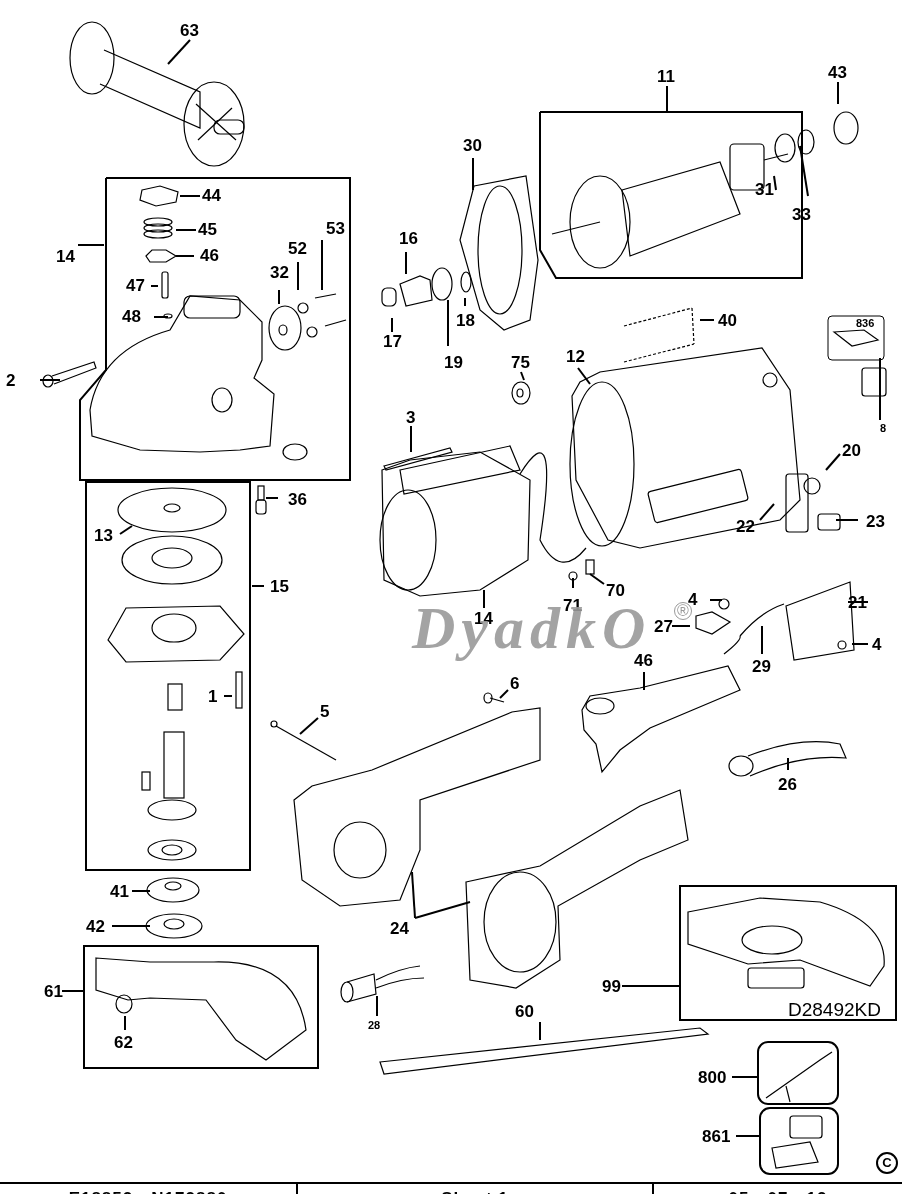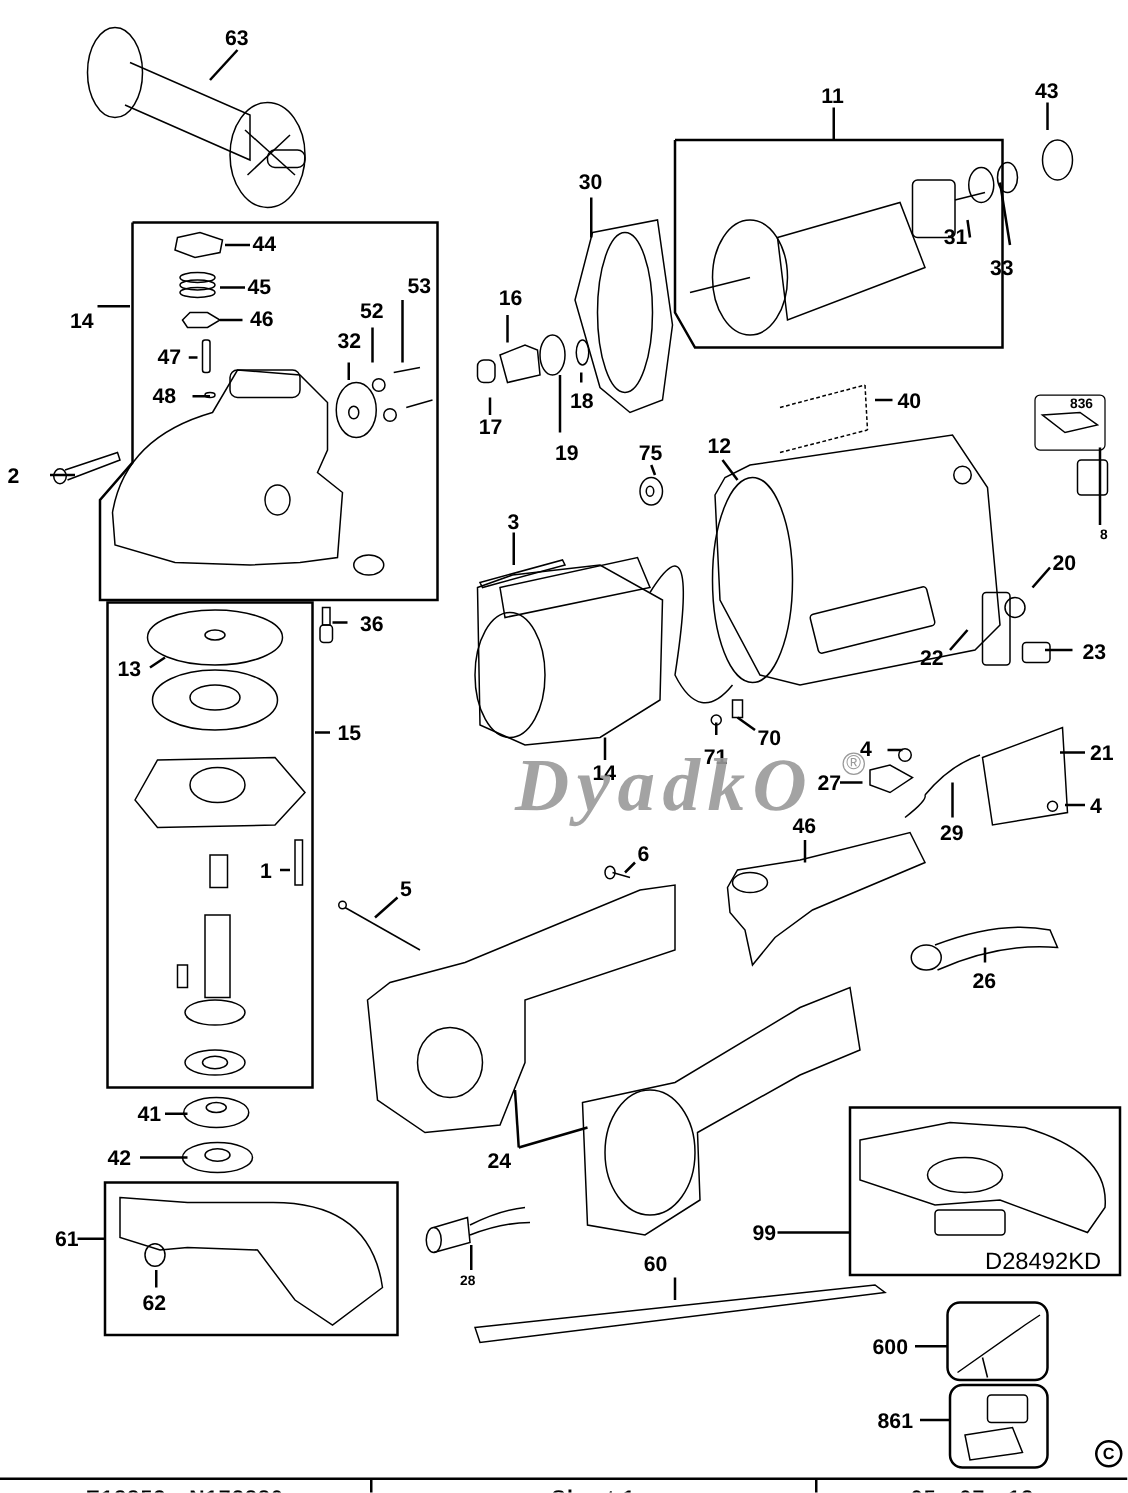--- a/index.html
+++ b/index.html
@@ -353,37 +353,37 @@
 <div class="lbl" style="left:736px;top:518px">22</div>
 <div class="lbl" style="left:866px;top:513px">23</div>
 <div class="lbl" style="left:288px;top:491px">36</div>
 <div class="lbl" style="left:94px;top:527px">13</div>
 <div class="lbl" style="left:270px;top:578px">15</div>
 <div class="lbl" style="left:474px;top:610px">14</div>
 <div class="lbl" style="left:563px;top:597px">71</div>
 <div class="lbl" style="left:606px;top:582px">70</div>
 <div class="lbl" style="left:688px;top:591px">4</div>
 <div class="lbl" style="left:654px;top:618px">27</div>
-<div class="lbl" style="left:872px;top:594px">21</div>
+<div class="lbl" style="left:848px;top:594px">21</div>
 <div class="lbl" style="left:872px;top:636px">4</div>
 <div class="lbl" style="left:752px;top:658px">29</div>
 <div class="lbl" style="left:634px;top:652px">46</div>
 <div class="lbl" style="left:208px;top:688px">1</div>
 <div class="lbl" style="left:320px;top:703px">5</div>
 <div class="lbl" style="left:510px;top:675px">6</div>
 <div class="lbl" style="left:778px;top:776px">26</div>
 <div class="lbl" style="left:390px;top:920px">24</div>
 <div class="lbl" style="left:110px;top:883px">41</div>
 <div class="lbl" style="left:86px;top:918px">42</div>
 <div class="lbl" style="left:602px;top:978px">99</div>
 <div class="lbl" style="left:44px;top:983px">61</div>
 <div class="lbl" style="left:114px;top:1034px">62</div>
 <div class="lbl small" style="left:368px;top:1020px">28</div>
 <div class="lbl" style="left:515px;top:1003px">60</div>
-<div class="lbl" style="left:698px;top:1069px">600</div>
+<div class="lbl" style="left:698px;top:1069px">800</div>
 <div class="lbl" style="left:702px;top:1128px">861</div>
 
 <div class="model" style="left:788px;top:999px">D28492KD</div>
 
 <div class="watermark">DyadkO</div>
 <div class="reg">®</div>
 
 <div class="copy">C</div>
 
 <div class="footer">

